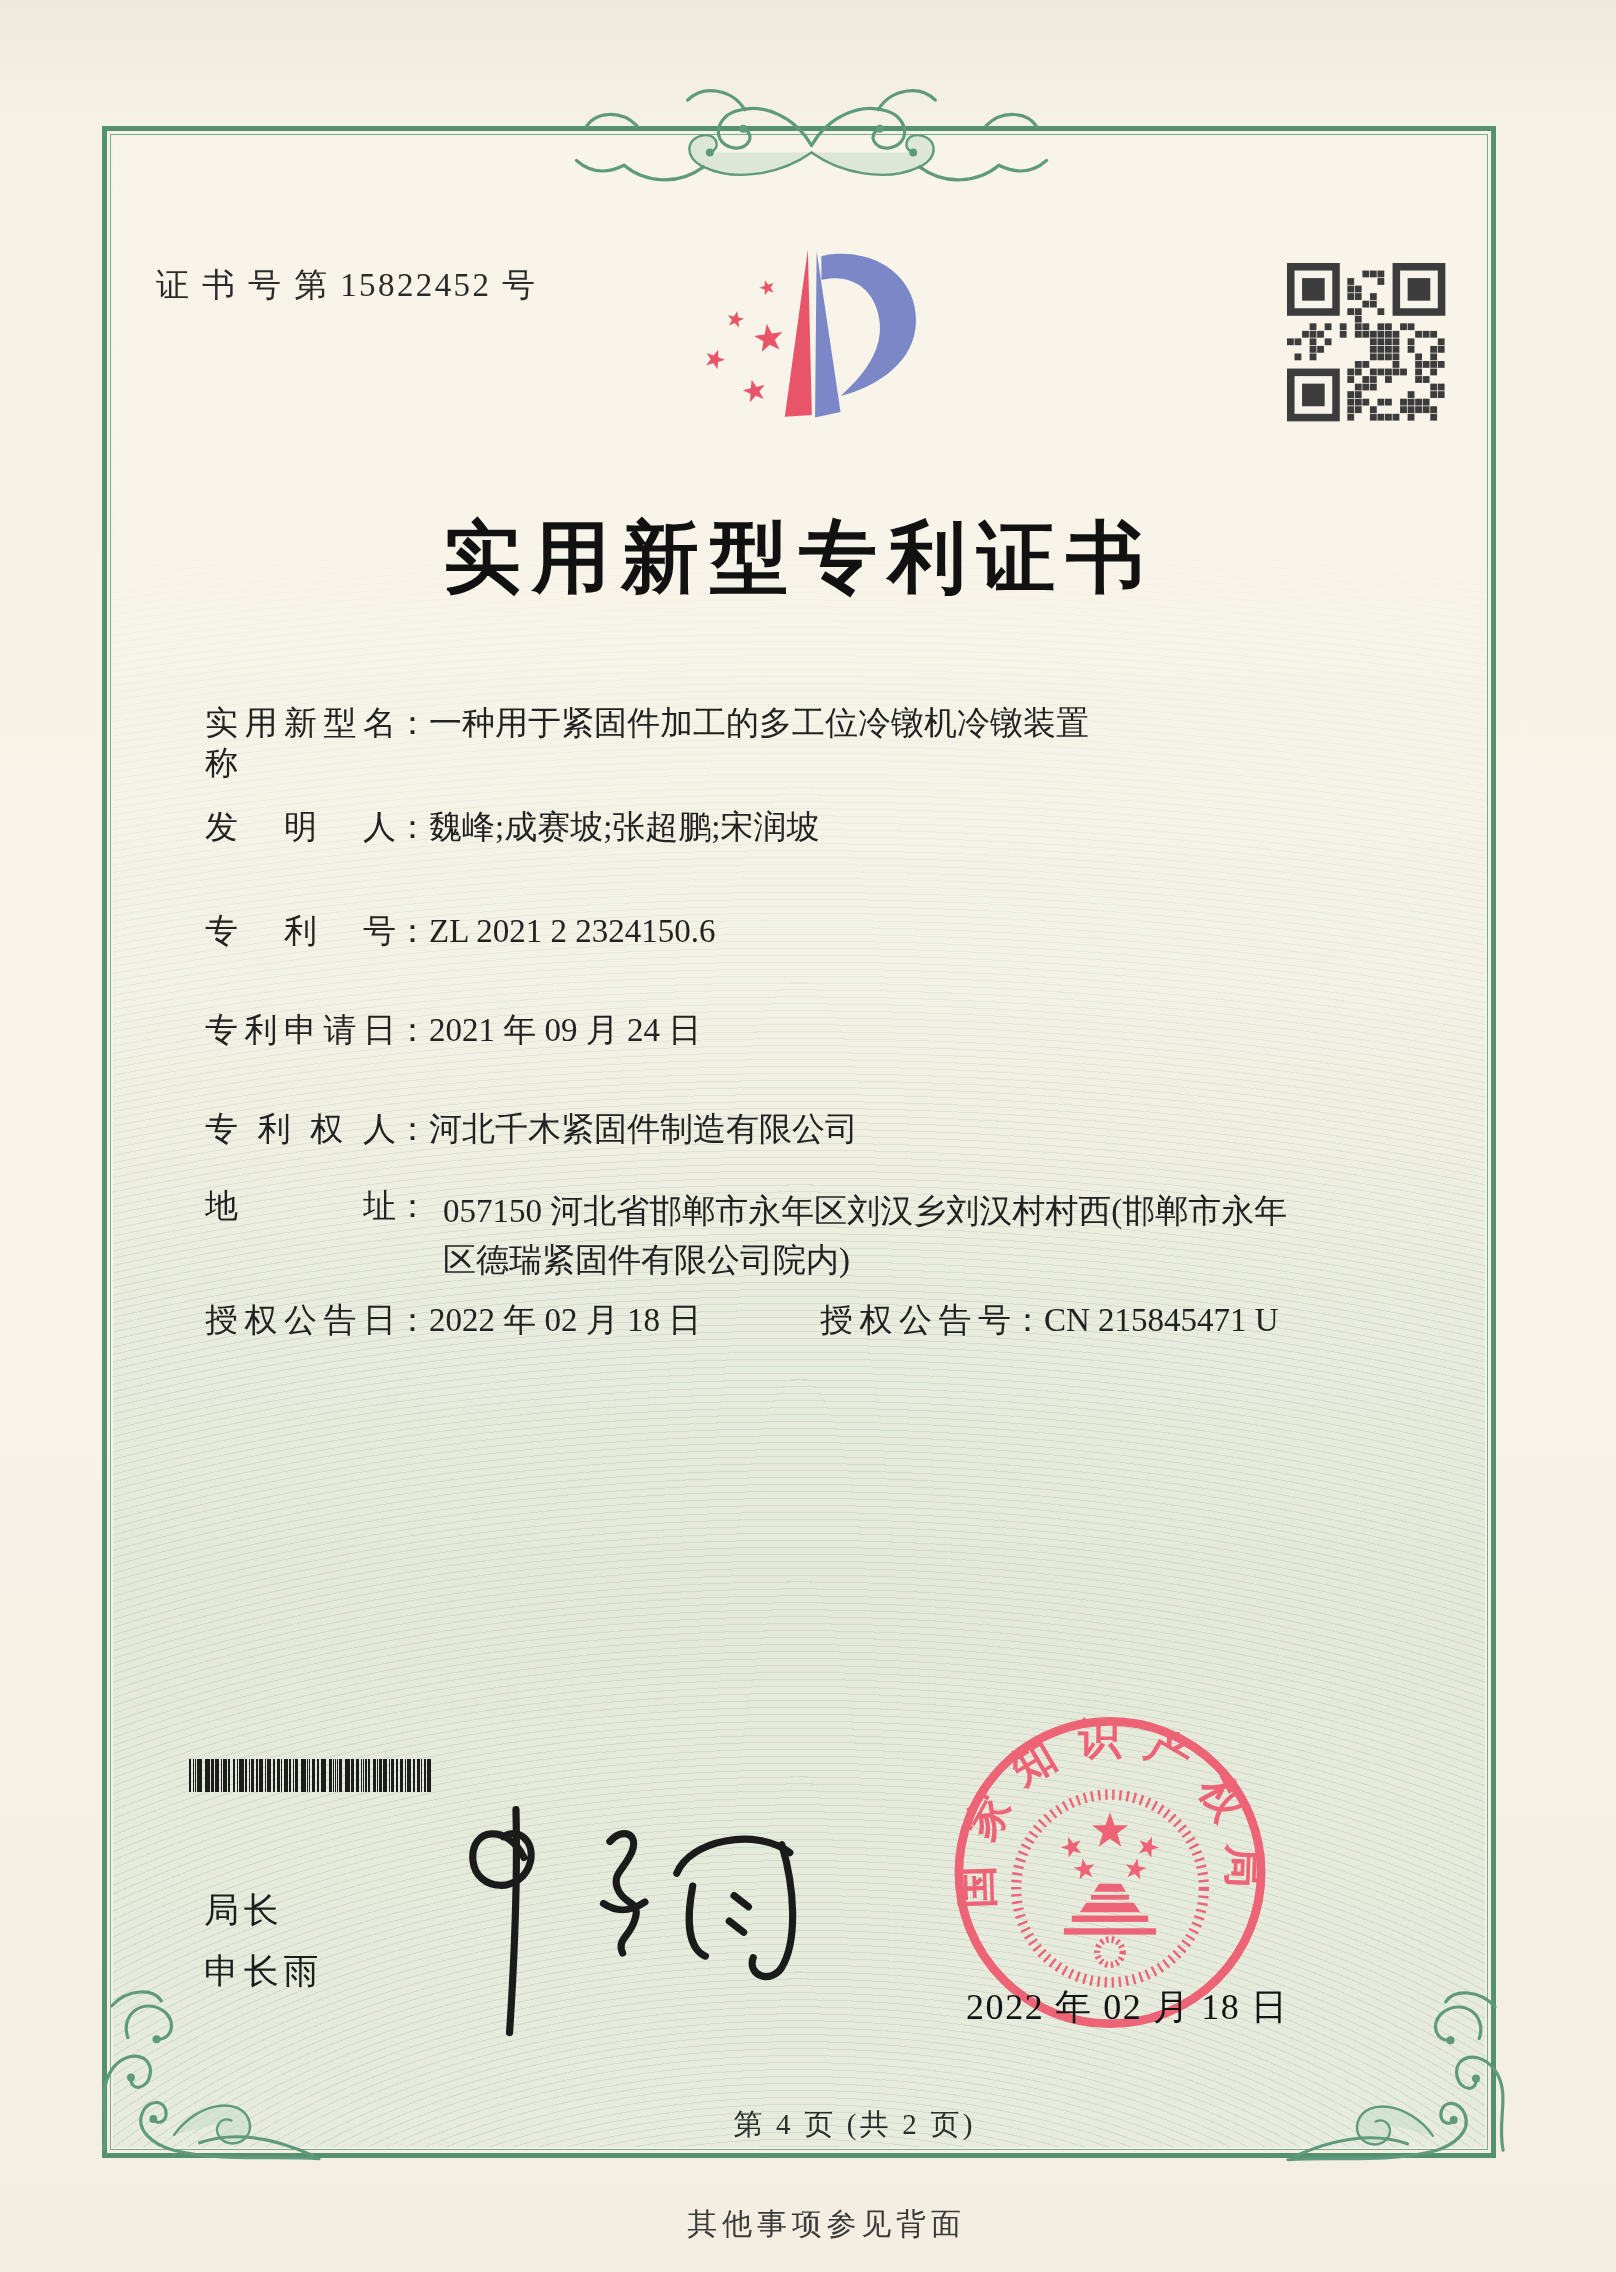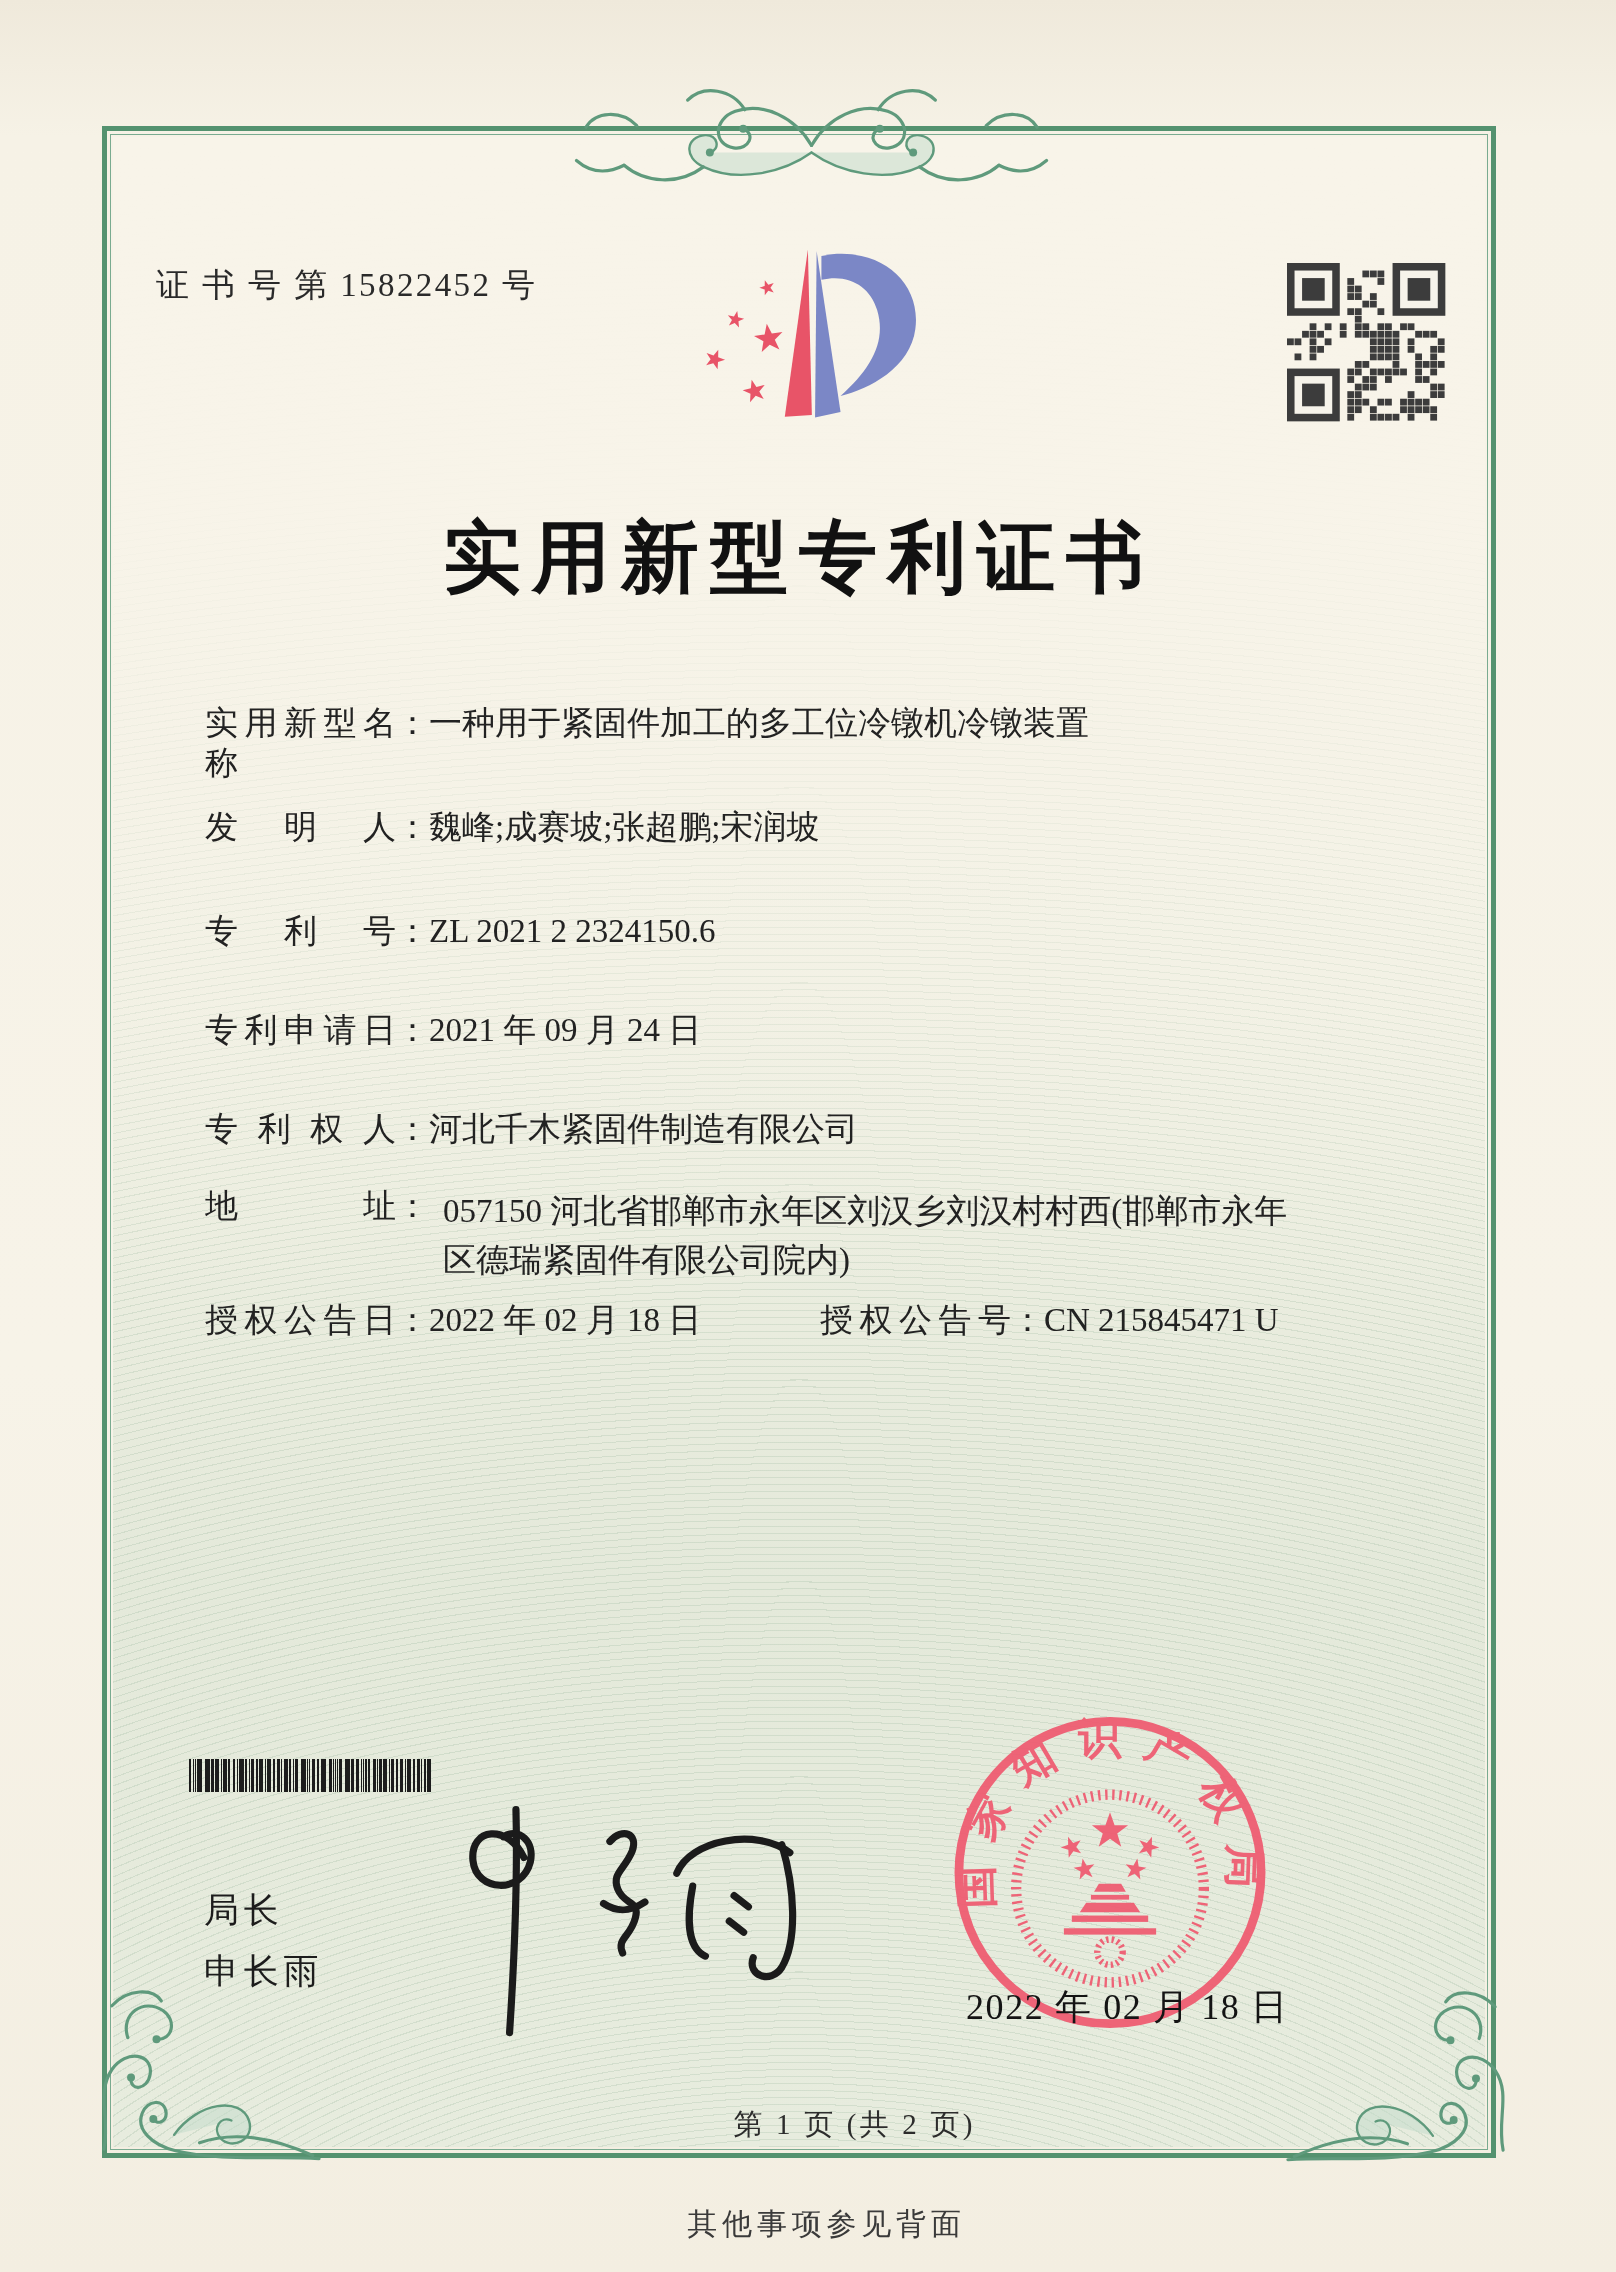--- a/index.html
+++ b/index.html
@@ -334,17 +334,17 @@
       <path d="M190,236 L230,236 L224,226 L196,226 Z"></path>
       <rect x="186" y="240" width="48" height="6"></rect>
       <path d="M172,262 L248,262 L240,250 L180,250 Z"></path>
       <rect x="162" y="266" width="96" height="8"></rect>
       <rect x="152" y="282" width="116" height="8"></rect>
       <circle cx="210" cy="312" r="16" fill="none" stroke="#ef5a70" stroke-width="8" stroke-dasharray="3 4"></circle>
     </g>
   </svg>
   <div class="seal-date">2022 年 02 月 18 日</div>
 
-  <div class="page-ind">第 1 页 (共 2 页)</div>
+  <div class="page-ind">第 4 页 (共 2 页)</div>
   <div class="back-note">其他事项参见背面</div>
 
 </div>
 
 
 </body></html>

